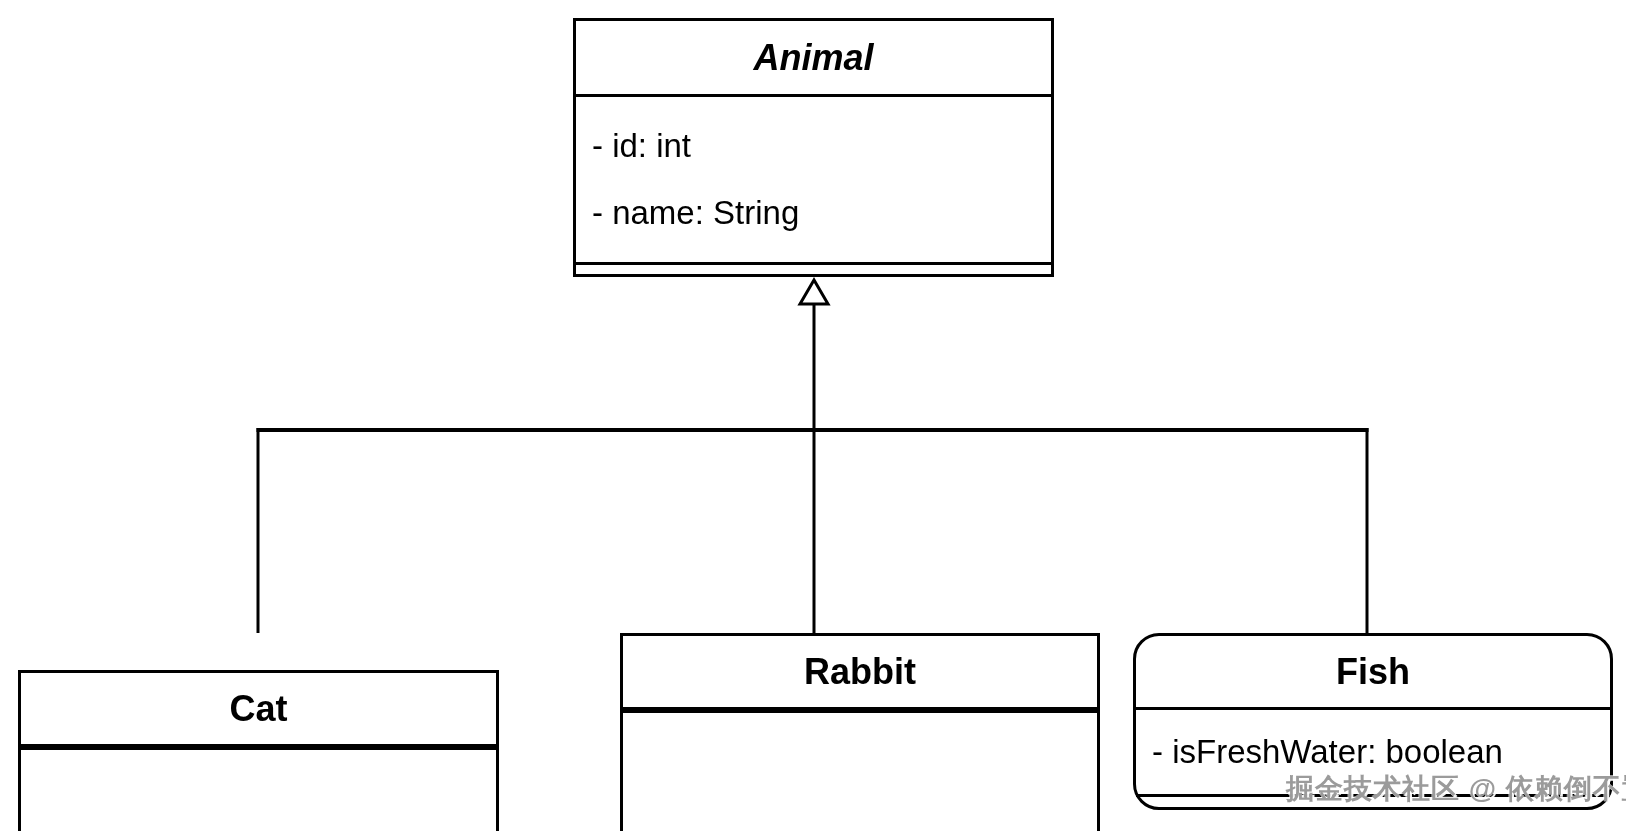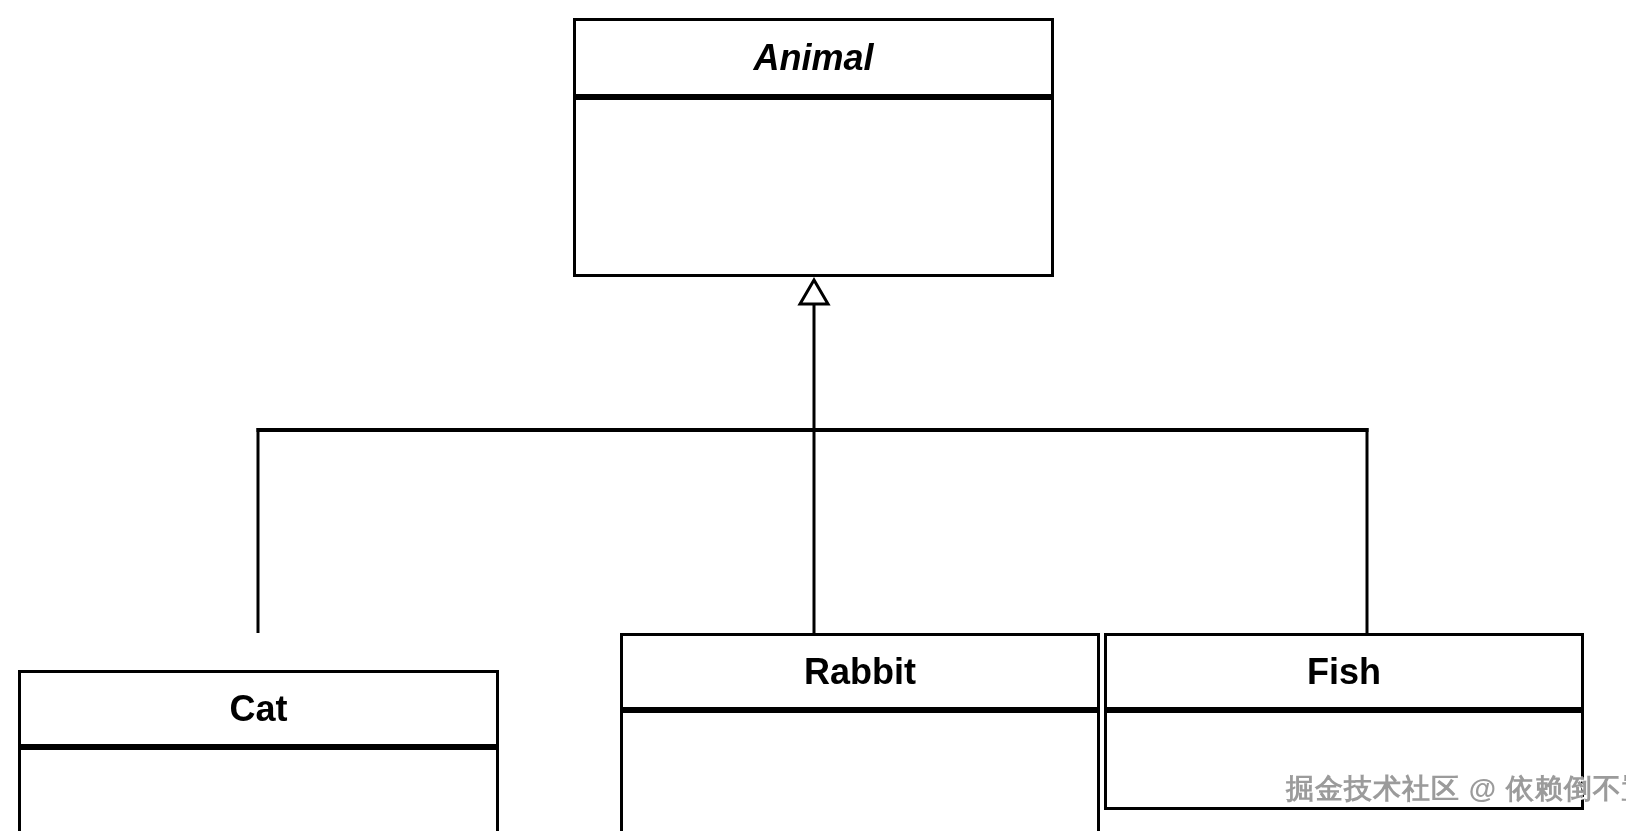--- a/index.html
+++ b/index.html
@@ -54,21 +54,21 @@
   .uml-class .methods {
     flex: 0 0 auto;
     border-top: 3px solid #000000;
   }
   
   #class-animal { left: 573px; top: 18px;  width: 481px; height: 259px; }
   #class-animal .title   { height: 76px; }
   #class-animal .methods { height: 12px; }
   #class-cat    { left: 18px;   top: 670px; width: 481px; height: 177px; }
   #class-rabbit { left: 575px;  top: 633px; width: 480px; height: 206px; margin-left: 45px; }
-  #class-fish   { left: 1104px; top: 633px; width: 480px; height: 177px; }
+  #class-fish   { left: 1133px; top: 633px; width: 480px; height: 177px; border-radius: 26px; }
   .sub .title   { height: 74px; }
   .sub .methods { height: 13px; }
   .watermark {
     position: absolute;
     left: 1286px; top: 770px;
     z-index: 2;
     font-size: 28px;
     font-weight: bold;
     letter-spacing: 1px;
     color: #9b9b9b;
@@ -89,33 +89,40 @@
 
     <line x1="258" y1="428" x2="258" y2="633" stroke="#000000" stroke-width="3"></line>
 
     <line x1="1367" y1="428" x2="1367" y2="633" stroke="#000000" stroke-width="3"></line>
 
     <polygon points="814,280 800,304 828,304" fill="#ffffff" stroke="#000000" stroke-width="3"></polygon>
   </svg>
 
   <div class="uml-class" id="class-animal">
     <div class="title abstract">Animal</div>
+    <div class="attrs">
+      <div class="attr">- id: int</div>
+      <div class="attr">- name: String</div>
+    </div>
     <div class="methods"></div>
   </div>
 
   <div class="uml-class sub" id="class-cat">
     <div class="title">Cat</div>
     <div class="methods"></div>
   </div>
 
   <div class="uml-class sub" id="class-rabbit">
     <div class="title">Rabbit</div>
     <div class="methods"></div>
   </div>
 
   <div class="uml-class sub" id="class-fish">
     <div class="title">Fish</div>
+    <div class="attrs">
+      <div class="attr">- isFreshWater: boolean</div>
+    </div>
     <div class="methods"></div>
   </div>
 
   <div class="watermark">掘金技术社区 @ 依赖倒不置</div>
 
 </div>
 
 </body></html>

